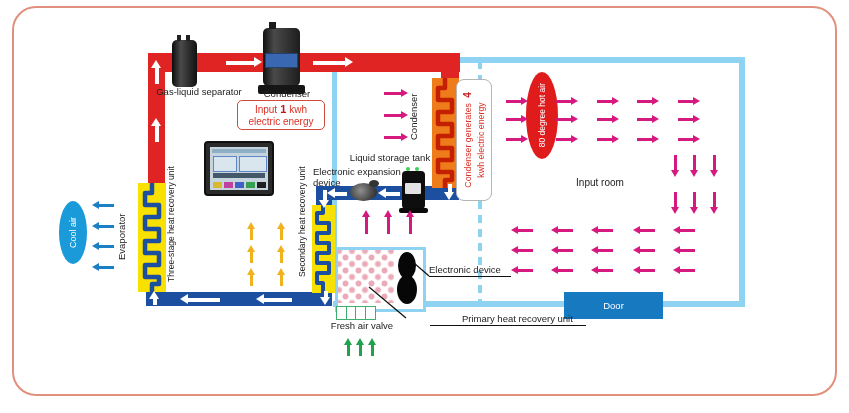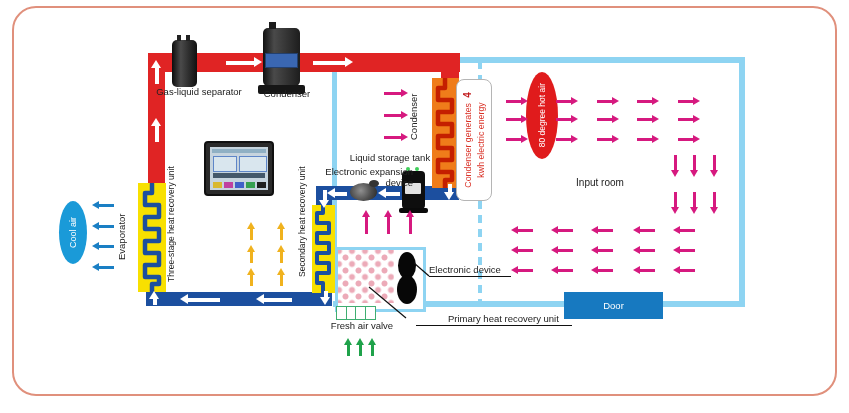--- a/index.html
+++ b/index.html
@@ -184,39 +184,45 @@
     <span class="vt" style="font-size:9px;">Cool air</span>
   </div>
   <div class="abs ell" style="left:526px;top:72px;width:32px;height:87px;background:var(--hotell);">
     <span class="vt" style="font-size:8.5px;">80 degree hot air</span>
   </div>
 
   <div class="abs door">
     <span>Door</span>
   </div>
 
+  <div class="abs inputbox">
+    <div>
+      <span>Input</span><b>1</b><span>kwh</span>
+    </div>
+    <div>electric energy</div>
+  </div>
   <div class="abs genbox">
     <div class="vwrap">
       <div>
         <span>Condenser generates</span> <b>4</b>
       </div>
       <div>kwh electric energy</div>
     </div>
   </div>
 
   <div class="abs lbl" style="left:146px;top:86px;width:106px;">Gas-liquid separator</div>
   <div class="abs lbl" style="left:250px;top:88px;width:74px;">Condenser</div>
   <div class="abs lbl" style="left:338px;top:152px;width:104px;">Liquid storage tank</div>
-  <div class="abs lbl" style="left:313px;top:166px;width:100px;text-align:right;">
+  <div class="abs lbl" style="left:313px;top:166px;width:100px;text-align:left;">
     <div>Electronic expansion</div>
     <div>device</div>
   </div>
   <div class="abs lbl" style="left:558px;top:177px;width:84px;font-size:10px;">Input room</div>
   <div class="abs callout" style="left:429px;top:264px;width:82px;">Electronic device</div>
-  <div class="abs callout" style="left:416px;top:313px;width:124px;padding-left:32px;">Primary heat recovery unit</div>
+  <div class="abs callout" style="left:430px;top:313px;width:124px;padding-left:32px;">Primary heat recovery unit</div>
   <div class="abs lbl" style="left:322px;top:320px;width:80px;">Fresh air valve</div>
 
   <div class="abs vlabel" style="left:408px;top:88px;height:58px;font-size:9.5px;">Condenser</div>
   <div class="abs vlabel" style="left:166px;top:156px;height:136px;">Three-stage heat recovery unit</div>
   <div class="abs vlabel" style="left:297px;top:158px;height:128px;">Secondary heat recovery unit</div>
   <div class="abs vlabel" style="left:116px;top:206px;height:62px;font-size:9.5px;">Evaporator</div>
 
   <svg class="overlay" width="849" height="413" viewBox="0 0 849 413">
     <line x1="414" y1="263" x2="429" y2="276" stroke="#111" stroke-width="1.2"></line>
     <line x1="369" y1="287" x2="406" y2="318" stroke="#111" stroke-width="1.2"></line>

